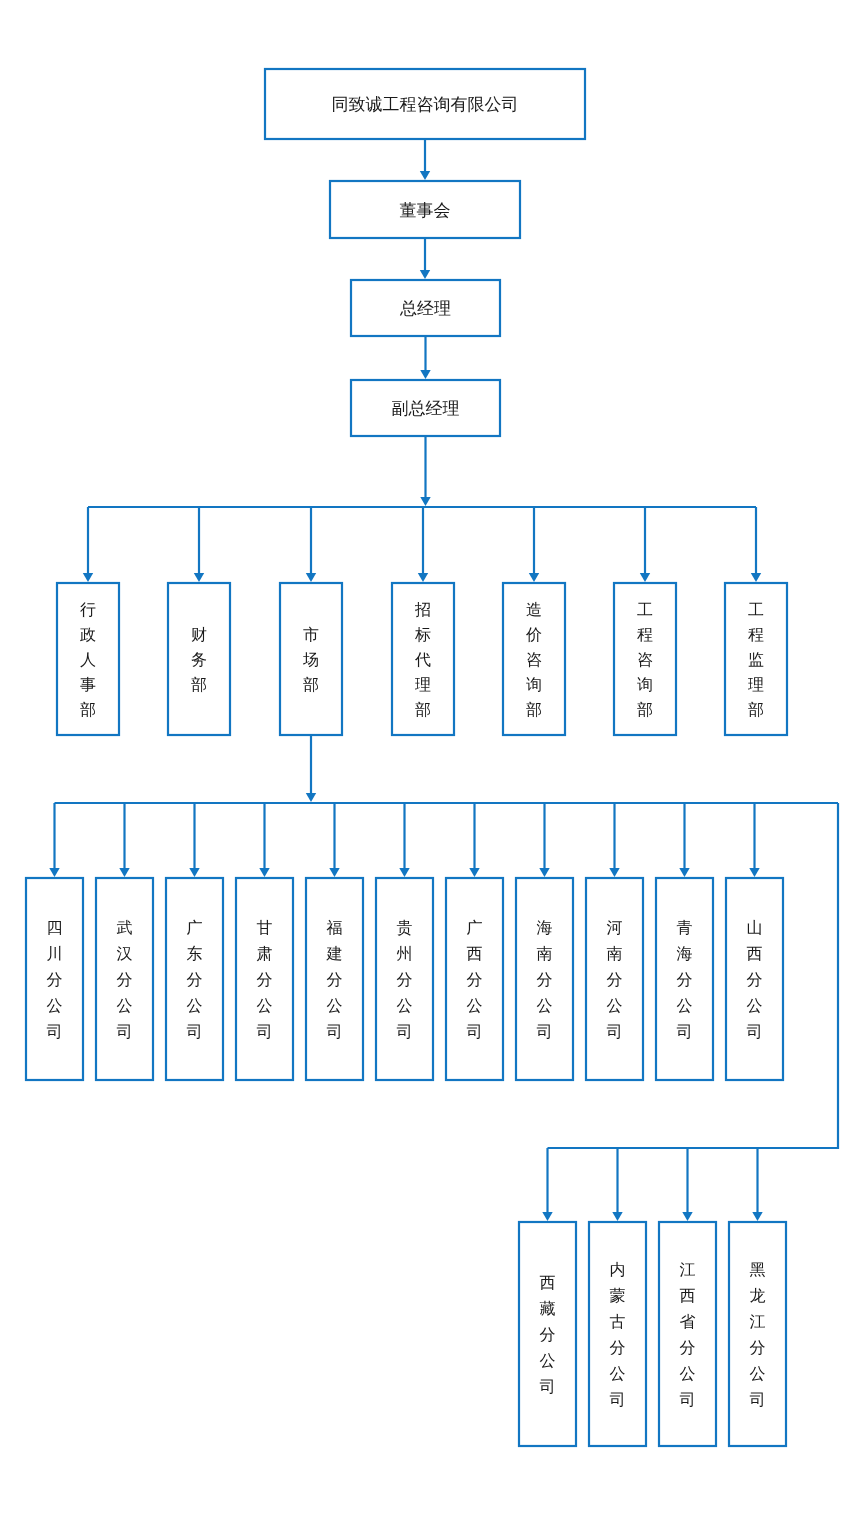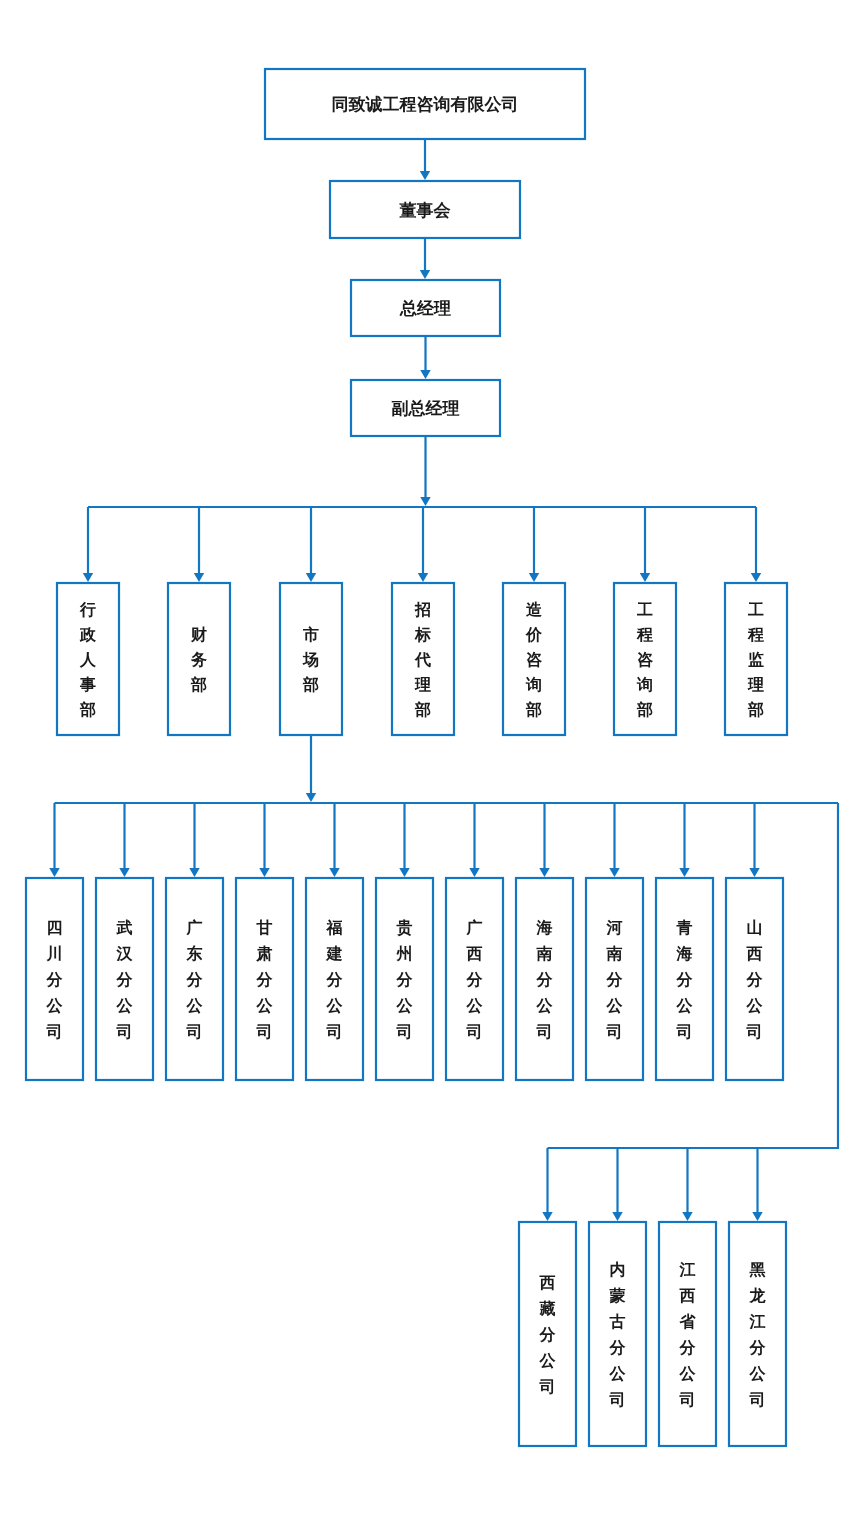--- a/index.html
+++ b/index.html
@@ -10,21 +10,20 @@
   body {
     width: 850px;
     height: 1534px;
     font-family: "DejaVu Sans", "Liberation Sans", sans-serif;
     overflow: hidden;
   }
   #chart-root {
     position: relative;
     width: 850px;
     height: 1328px;
-    font-weight: bold;
   }
   svg.orgchart {
     display: block;
     width: 850px;
     height: 1534px;
   }
   .node-box {
     fill: #ffffff;
     stroke: #1276c2;
     stroke-width: 2.2;

